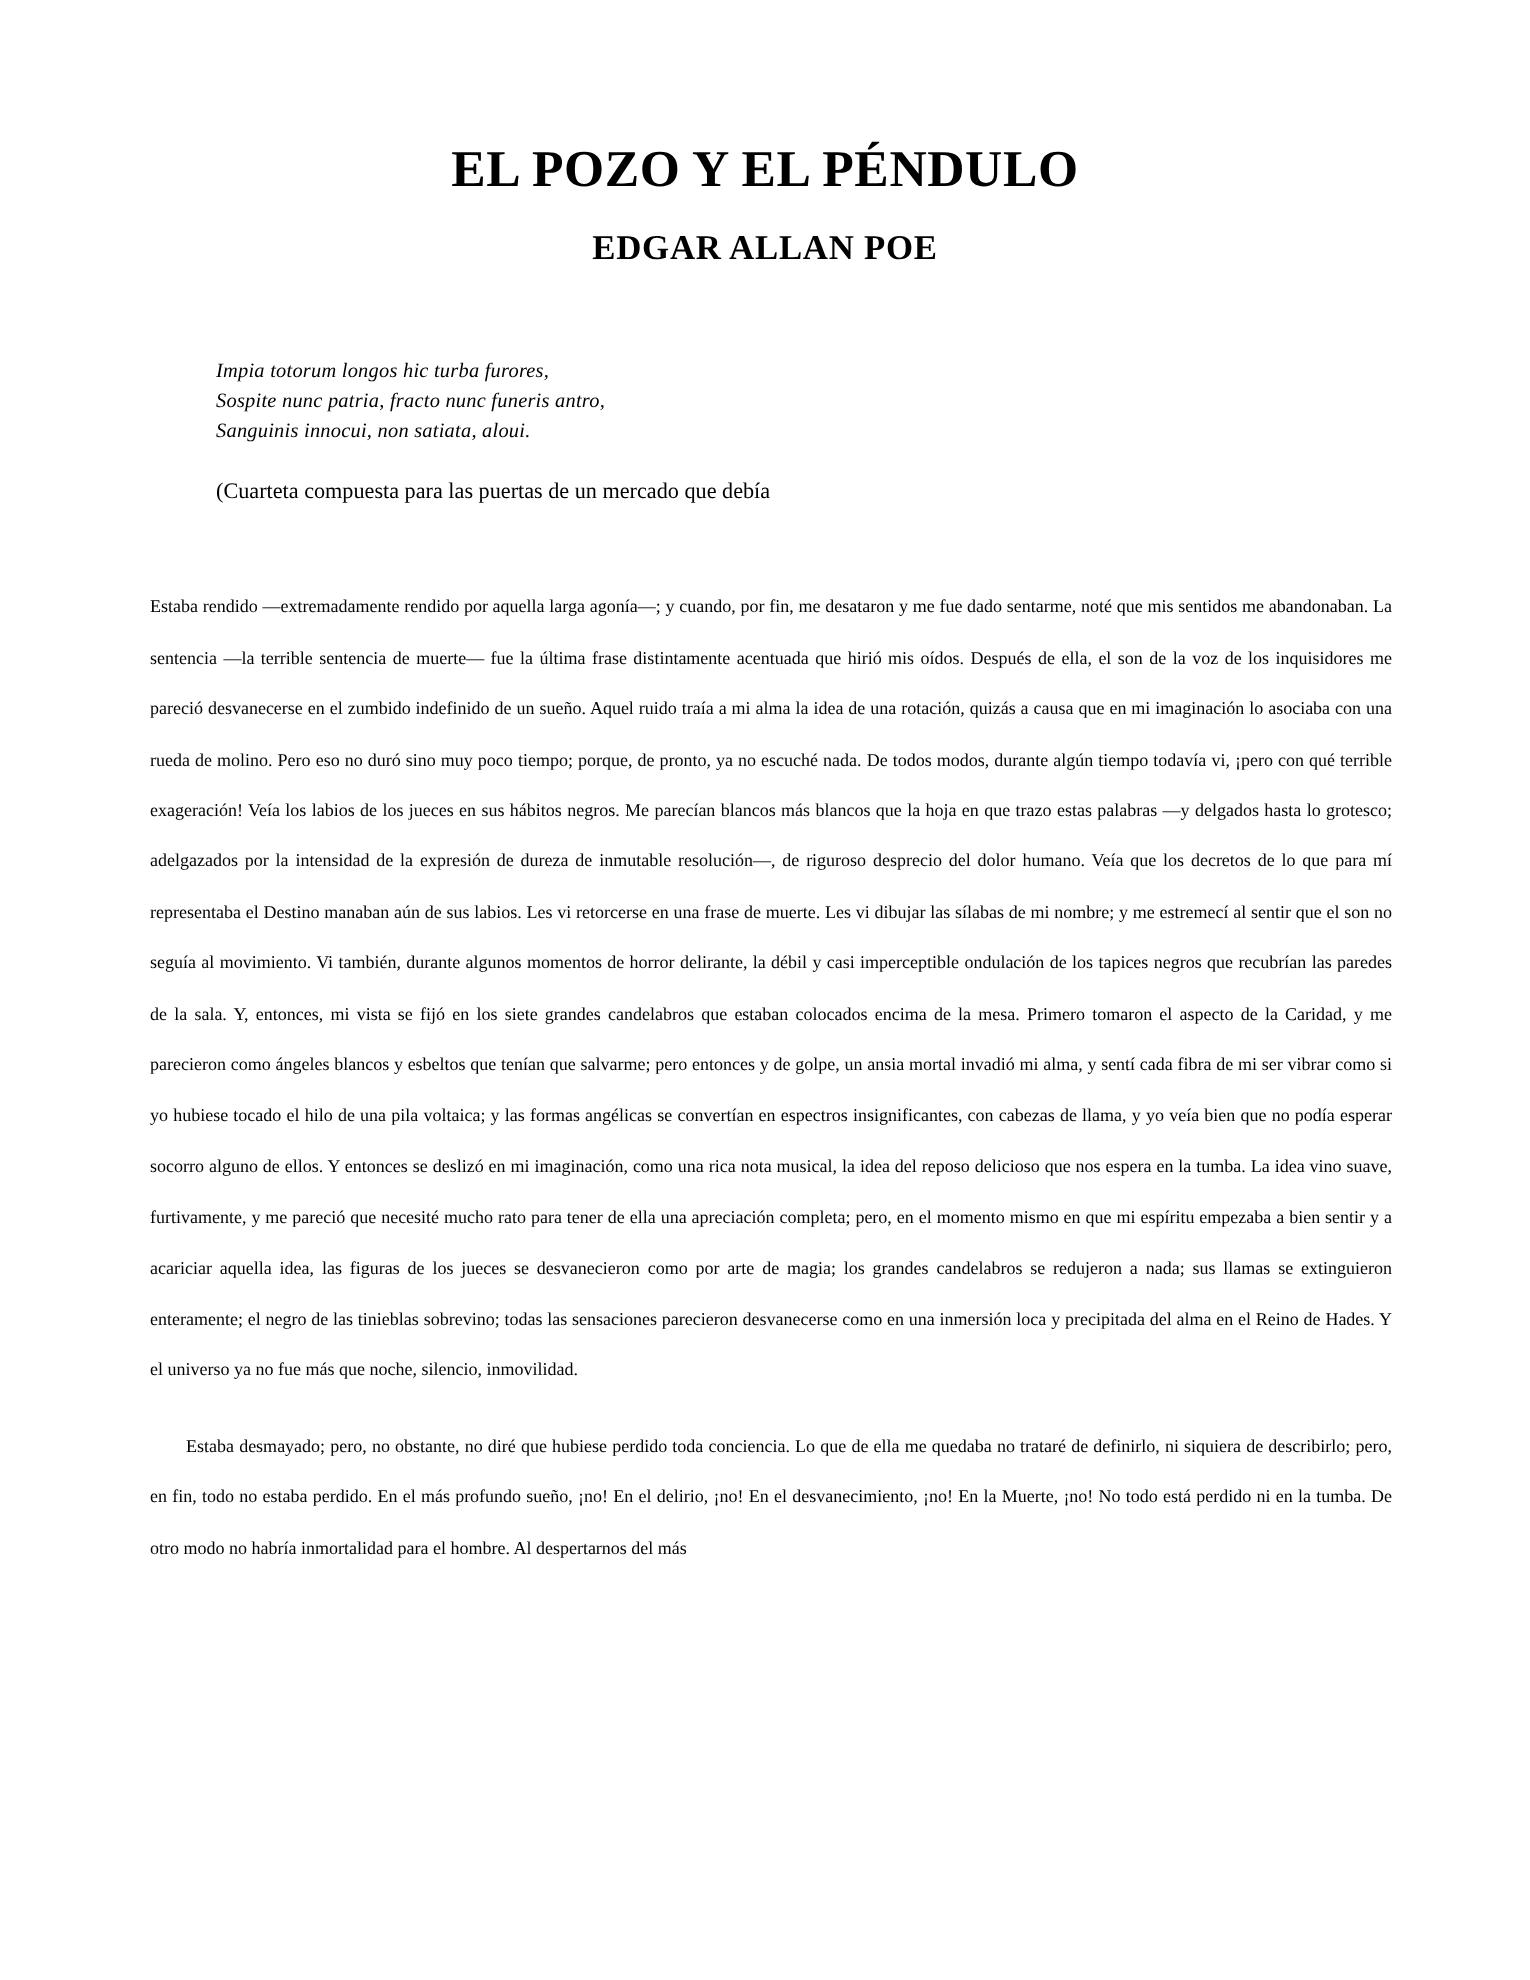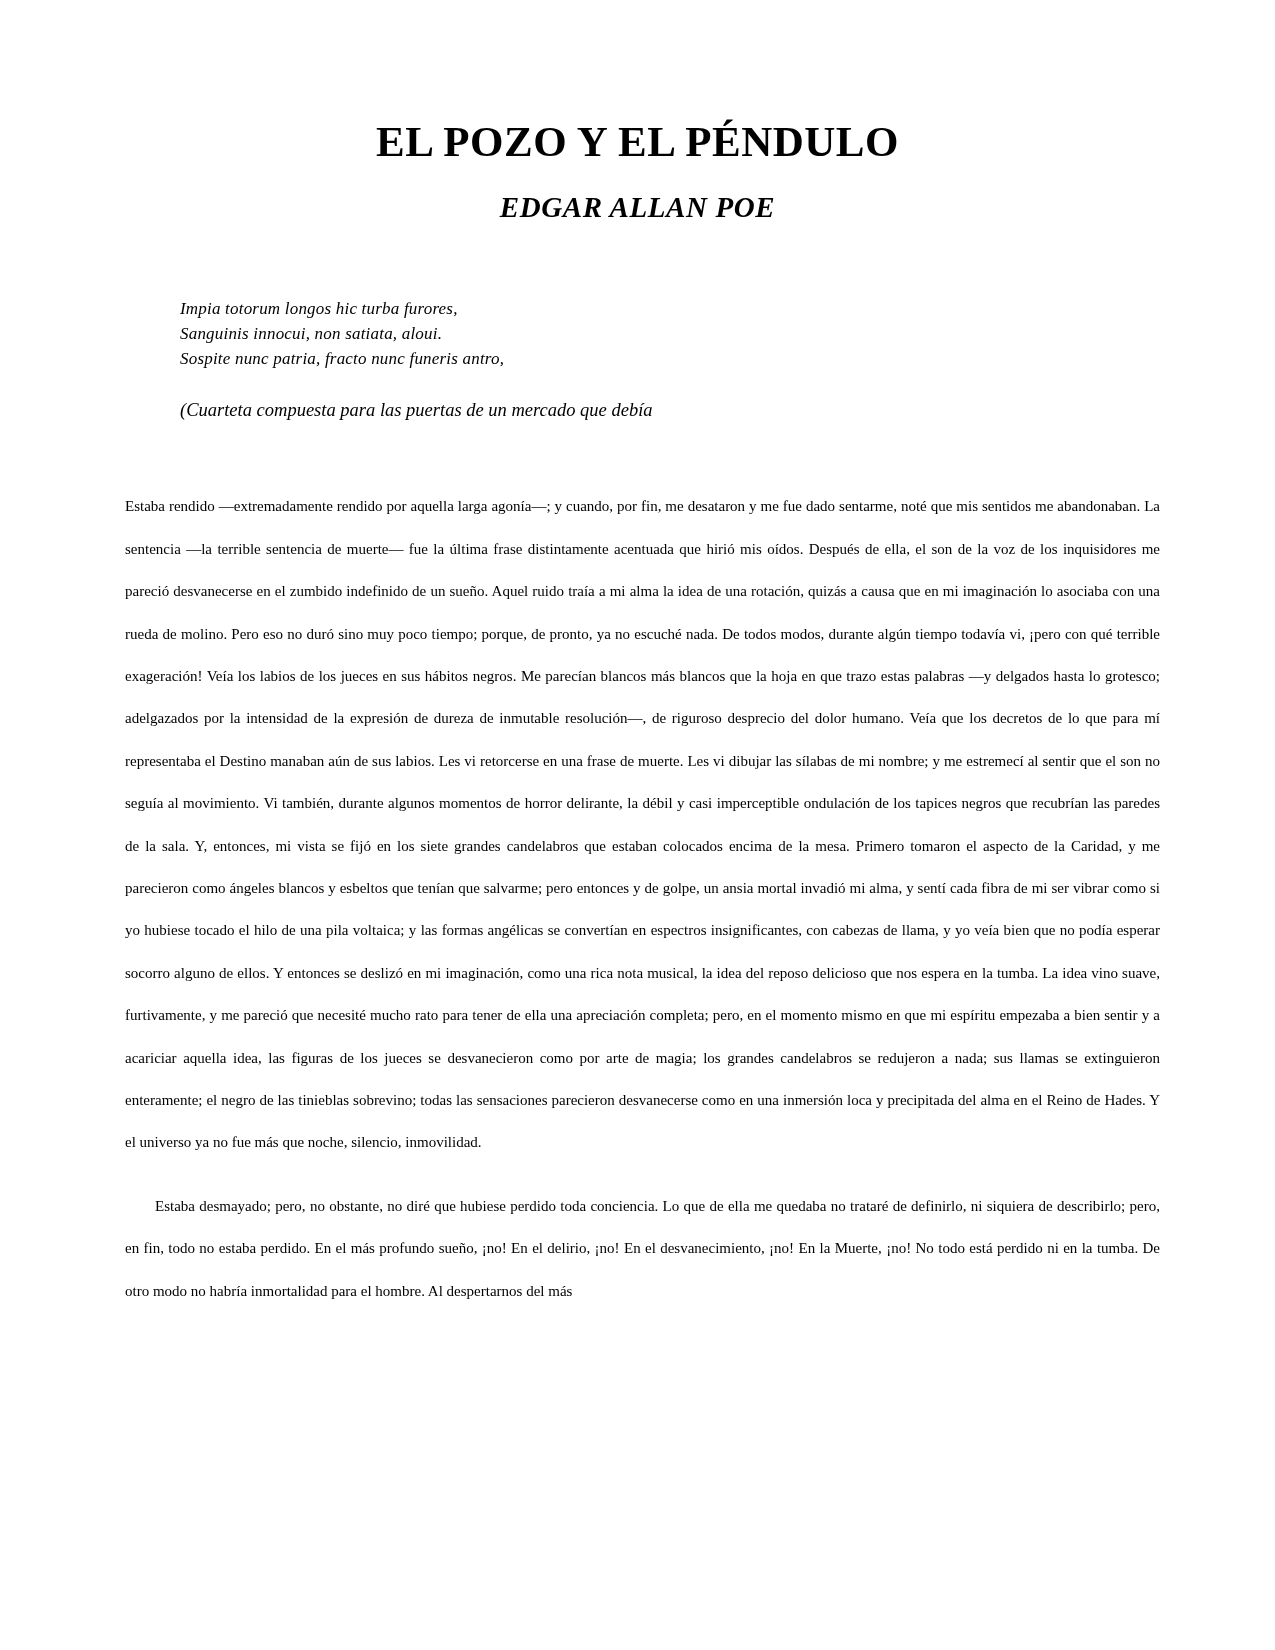--- a/index.html
+++ b/index.html
@@ -30,42 +30,40 @@
     font-family: "Liberation Serif", "DejaVu Serif", serif;
     font-weight: bold;
     font-size: 43px;
     line-height: 1.1;
     letter-spacing: 0.5px;
     margin: 0;
   }
   .doc-author {
     font-family: "Liberation Serif", "DejaVu Serif", serif;
     font-weight: bold;
-    font-style: italic;
     font-size: 29px;
     letter-spacing: 0.6px;
     margin: 26px 0 0 0;
   }
 
   
   .epigraph {
     margin: 72px 0 0 180px;
     width: 700px;
   }
   .epigraph-line {
     font-family: "Liberation Serif", "DejaVu Serif", serif;
     font-style: italic;
     font-size: 17px;
     line-height: 25px;
     letter-spacing: 0.2px;
     white-space: pre;
   }
   .epigraph-note {
     margin-top: 27px;
-    font-style: italic;
   }
   .epigraph-note-line {
     font-family: "Liberation Serif", "DejaVu Serif", serif;
     font-size: 18.5px;
     line-height: 25px;
     white-space: pre;
   }
 
   
   .body-text {
@@ -93,22 +91,22 @@
 
 <div class="page">
 
   <div class="title-block">
     <h1 class="doc-title">EL POZO Y EL PÉNDULO</h1>
     <div class="doc-author">EDGAR ALLAN POE</div>
   </div>
 
   <div class="epigraph">
     <div class="epigraph-line">Impia totorum longos hic turba furores,</div>
+    <div class="epigraph-line">Sospite nunc patria, fracto nunc funeris antro,</div>
     <div class="epigraph-line">Sanguinis innocui, non satiata, aloui.</div>
-    <div class="epigraph-line">Sospite nunc patria, fracto nunc funeris antro,</div>
 
     <div class="epigraph-note">
       <div class="epigraph-note-line">(Cuarteta compuesta para las puertas de un mercado que debía</div>
     </div>
   </div>
 
   <div class="body-text">
     <p class="para">Estaba rendido —extremadamente rendido por aquella larga agonía—; y cuando, por fin, me desataron y me fue dado sentarme, noté que mis sentidos me abandonaban. La sentencia —la terrible sentencia de muerte— fue la última frase distintamente acentuada que hirió mis oídos. Después de ella, el son de la voz de los inquisidores me pareció desvanecerse en el zumbido indefinido de un sueño. Aquel ruido traía a mi alma la idea de una rotación, quizás a causa que en mi imaginación lo asociaba con una rueda de molino. Pero eso no duró sino muy poco tiempo; porque, de pronto, ya no escuché nada. De todos modos, durante algún tiempo todavía vi, ¡pero con qué terrible exageración! Veía los labios de los jueces en sus hábitos negros. Me parecían blancos más blancos que la hoja en que trazo estas palabras —y delgados hasta lo grotesco; adelgazados por la intensidad de la expresión de dureza de inmutable resolución—, de riguroso desprecio del dolor humano. Veía que los decretos de lo que para mí representaba el Destino manaban aún de sus labios. Les vi retorcerse en una frase de muerte. Les vi dibujar las sílabas de mi nombre; y me estremecí al sentir que el son no seguía al movimiento. Vi también, durante algunos momentos de horror delirante, la débil y casi imperceptible ondulación de los tapices negros que recubrían las paredes de la sala. Y, entonces, mi vista se fijó en los siete grandes candelabros que estaban colocados encima de la mesa. Primero tomaron el aspecto de la Caridad, y me parecieron como ángeles blancos y esbeltos que tenían que salvarme; pero entonces y de golpe, un ansia mortal invadió mi alma, y sentí cada fibra de mi ser vibrar como si yo hubiese tocado el hilo de una pila voltaica; y las formas angélicas se convertían en espectros insignificantes, con cabezas de llama, y yo veía bien que no podía esperar socorro alguno de ellos. Y entonces se deslizó en mi imaginación, como una rica nota musical, la idea del reposo delicioso que nos espera en la tumba. La idea vino suave, furtivamente, y me pareció que necesité mucho rato para tener de ella una apreciación completa; pero, en el momento mismo en que mi espíritu empezaba a bien sentir y a acariciar aquella idea, las figuras de los jueces se desvanecieron como por arte de magia; los grandes candelabros se redujeron a nada; sus llamas se extinguieron enteramente; el negro de las tinieblas sobrevino; todas las sensaciones parecieron desvanecerse como en una inmersión loca y precipitada del alma en el Reino de Hades. Y el universo ya no fue más que noche, silencio, inmovilidad.</p>
     <p class="para indent">Estaba desmayado; pero, no obstante, no diré que hubiese perdido toda conciencia. Lo que de ella me quedaba no trataré de definirlo, ni siquiera de describirlo; pero, en fin, todo no estaba perdido. En el más profundo sueño, ¡no! En el delirio, ¡no! En el desvanecimiento, ¡no! En la Muerte, ¡no! No todo está perdido ni en la tumba. De otro modo no habría inmortalidad para el hombre. Al despertarnos del más</p>
   </div>

